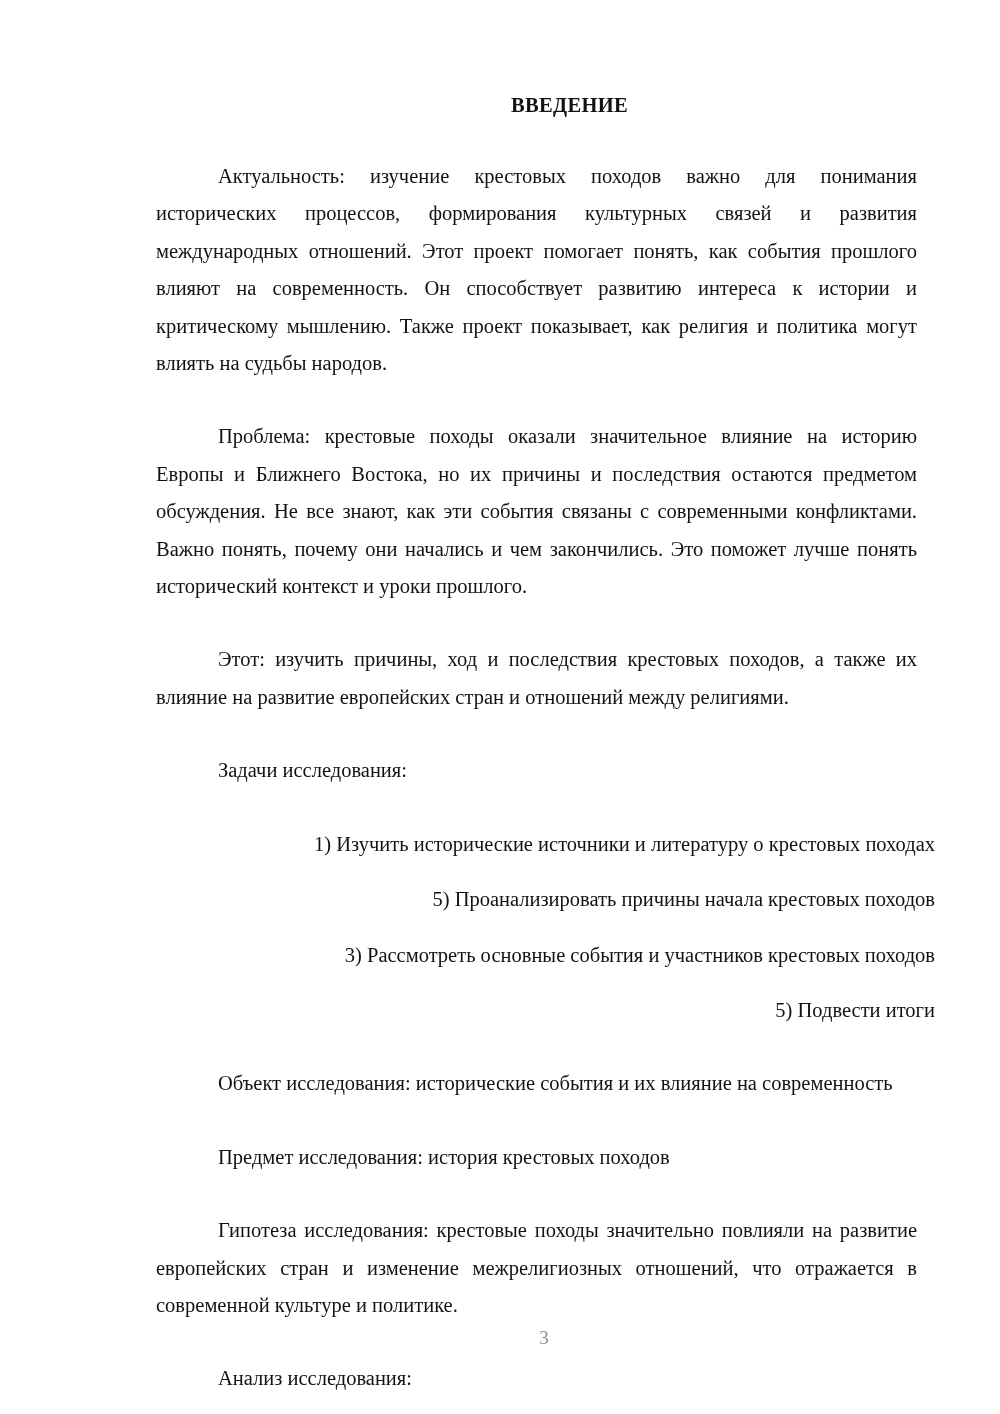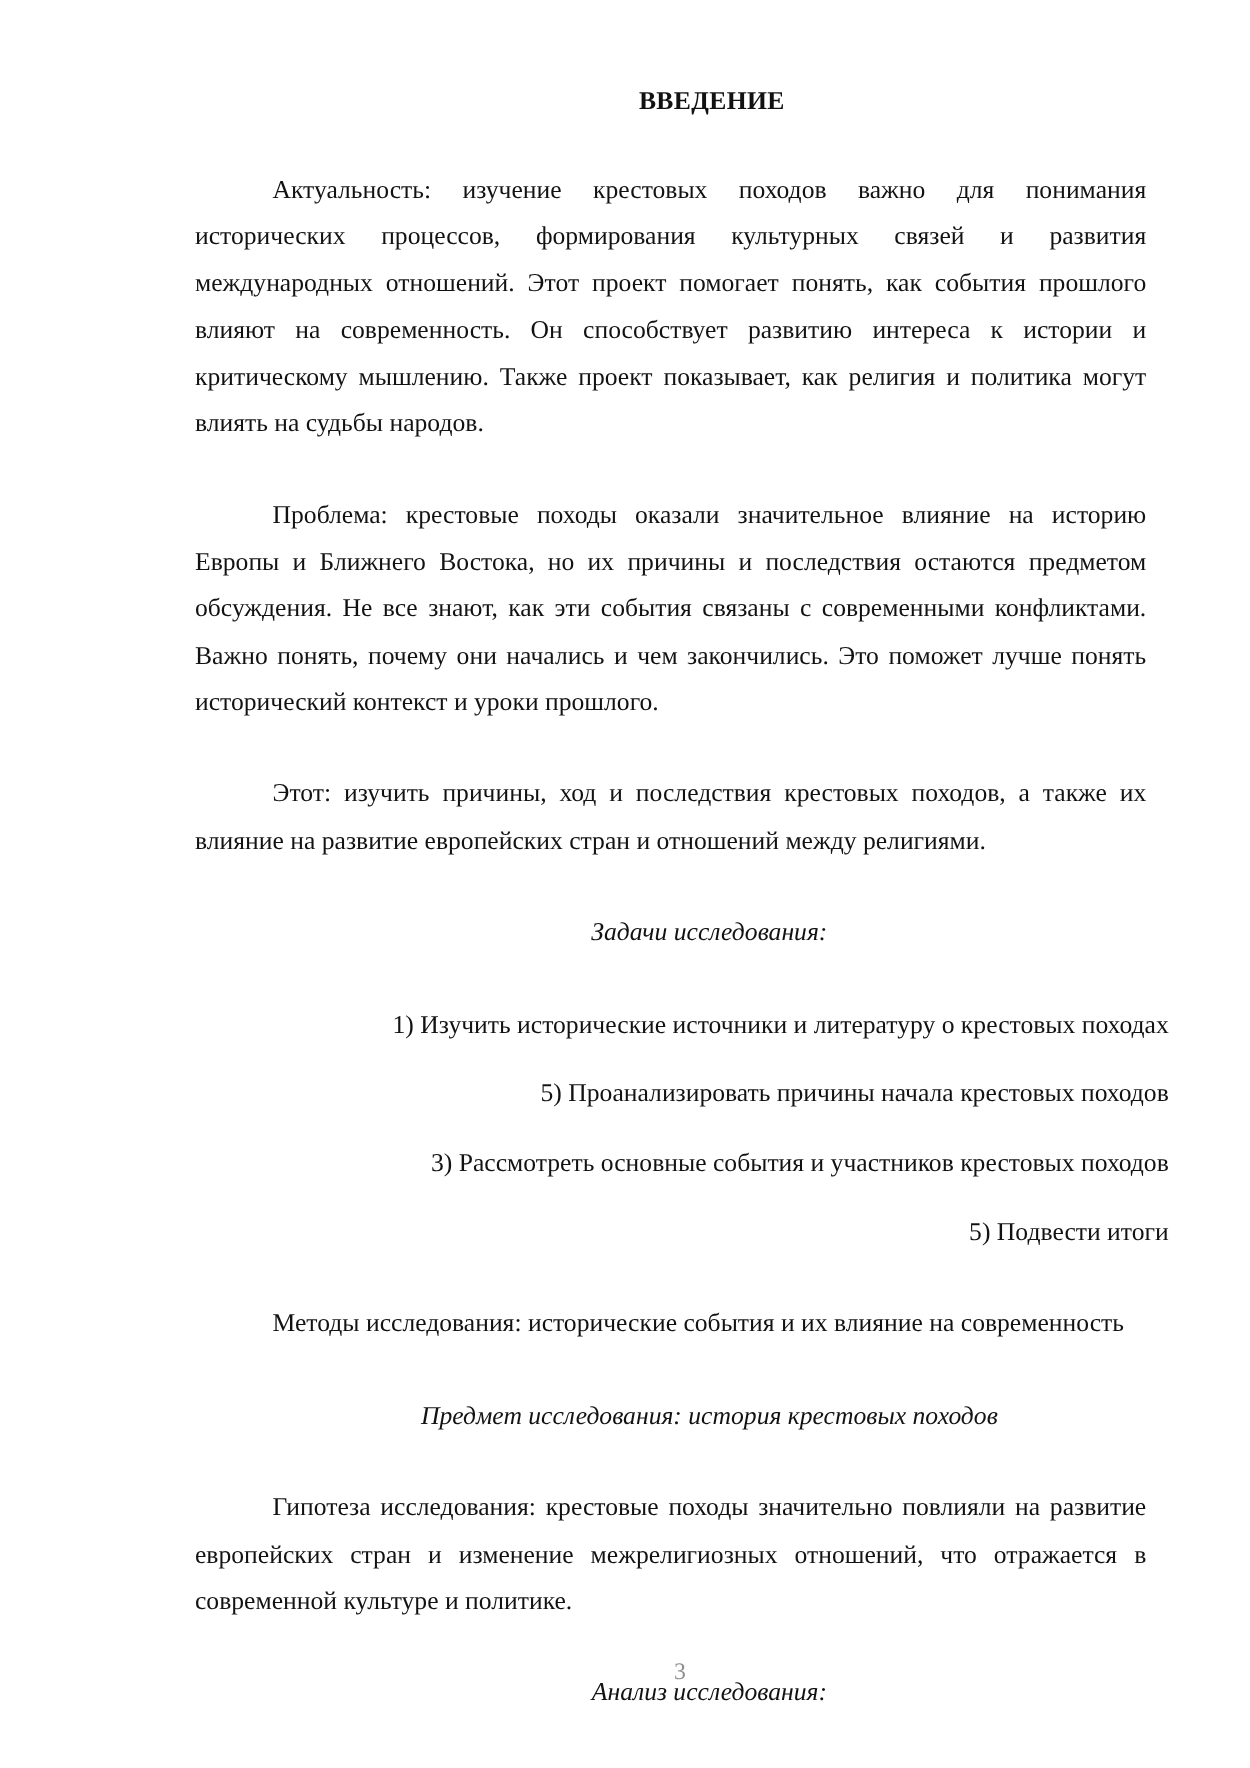--- a/index.html
+++ b/index.html
@@ -29,43 +29,42 @@
     top: 0;
     width: 797px;
   }
 
   .doc-title {
     font-size: 20.5px;
     font-weight: bold;
     text-align: center;
     letter-spacing: 0.3px;
     margin: 0;
-    padding-top: 68px;
+    padding-top: 92px;
     line-height: 26px;
     transform: translateX(33px);
   }
 
   .para {
     font-size: 20.5px;
     line-height: 37.4px;
     text-align: justify;
     text-justify: inter-word;
     text-indent: 62px;
     margin: 18px;
     padding-top: 18px;
     hyphens: none;
   }
 
   .para.first-para {
     padding-top: 22px;
   }
 
   .para.no-justify {
-    text-align: center;
-    font-style: italic;
+    text-align: left;
   }
 
   .list-item {
     font-size: 20.5px;
     line-height: 37.4px;
     text-align: right;
     margin: 0;
     padding-top: 18px;
     padding-left: 35px;
     text-indent: 0;
@@ -103,21 +102,21 @@
 
     <p class="para no-justify">Задачи исследования:</p>
 
     <div class="list-group">
       <p class="list-item">1) Изучить исторические источники и литературу о крестовых походах</p>
       <p class="list-item">5) Проанализировать причины начала крестовых походов</p>
       <p class="list-item">3) Рассмотреть основные события и участников крестовых походов</p>
       <p class="list-item">5) Подвести итоги</p>
     </div>
 
-    <p class="para">Методы исследования: исторические события и их влияние на современность</p>
+    <p class="para">Объект исследования: исторические события и их влияние на современность</p>
 
     <p class="para no-justify">Предмет исследования: история крестовых походов</p>
 
     <p class="para">Гипотеза исследования: крестовые походы значительно повлияли на развитие европейских стран и изменение межрелигиозных отношений, что отражается в современной культуре и политике.</p>
 
     <p class="para no-justify">Анализ исследования:</p>
 
 
   </div>
 

